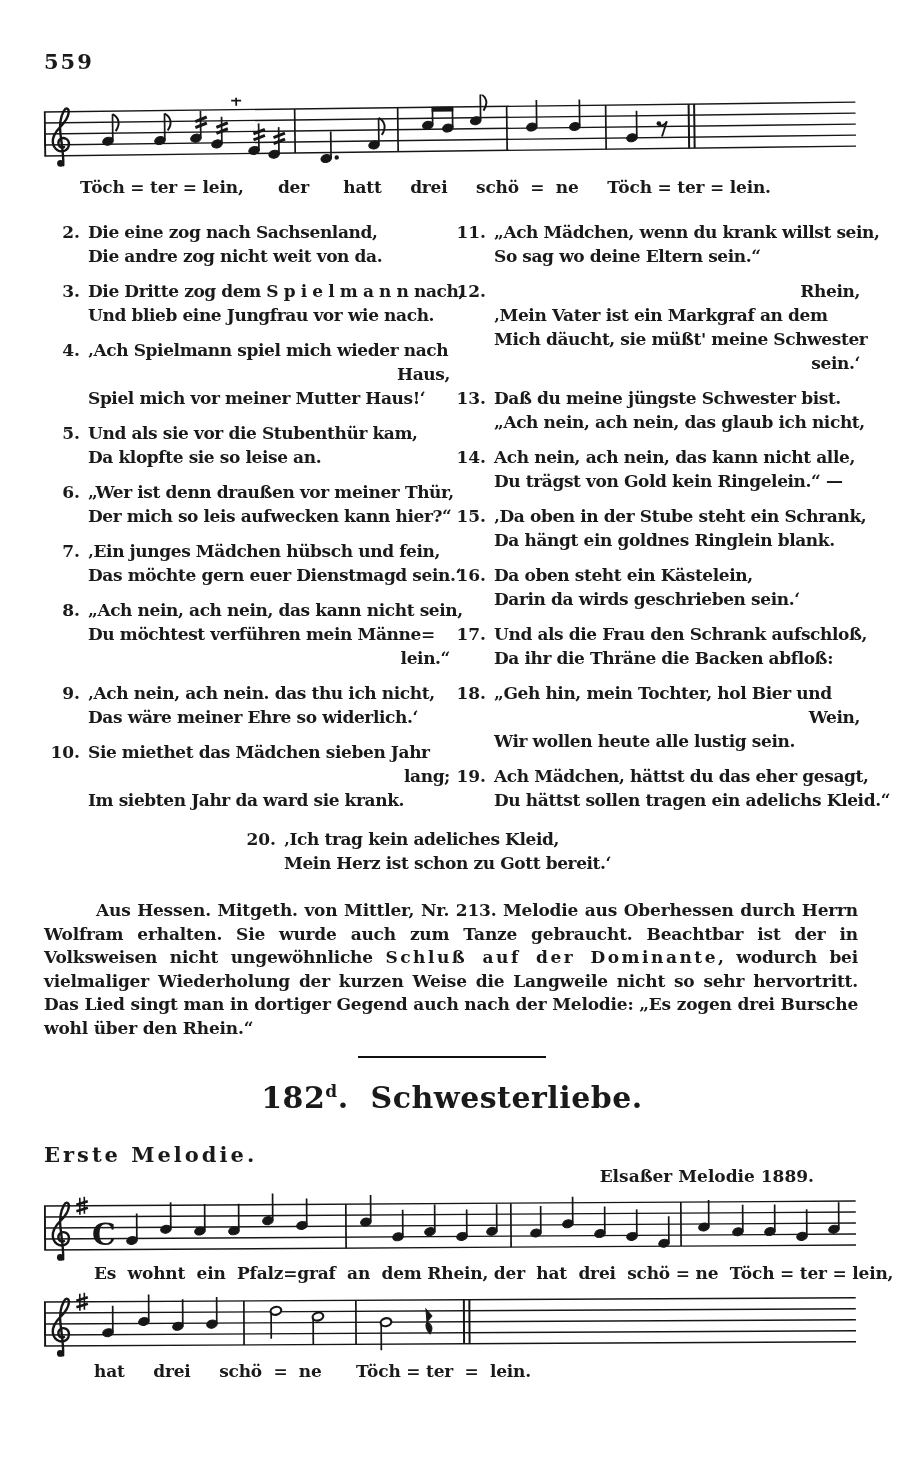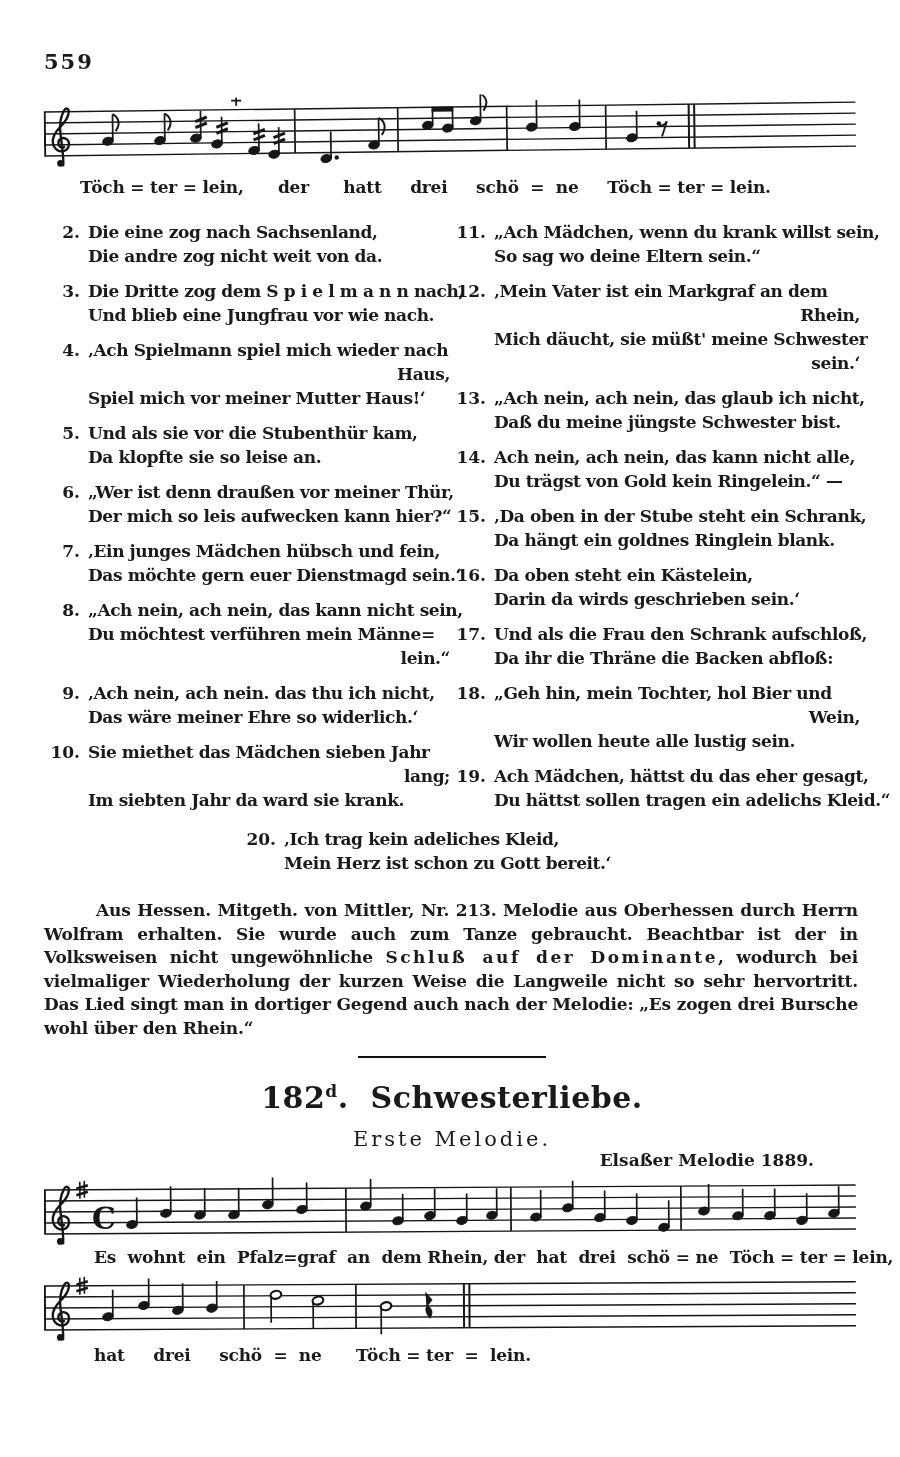--- a/index.html
+++ b/index.html
@@ -54,21 +54,21 @@
   .divider{
     width:188px;border:none;border-top:2.5px solid #111;
     margin:16px auto 0 auto;
   }
   .song-title{
     margin:14px 0 0 0;text-align:center;
     font-size:30px;font-weight:bold;line-height:38px;letter-spacing:0.5px;
   }
   .song-title sup{font-size:17px;}
   .song-subtitle{
-    margin-top:9px;text-align:center;font-size:21px;font-weight:normal;
+    margin-top:25px;text-align:left;font-size:21px;font-weight:bold;
     letter-spacing:3px;line-height:26px;
   }
   .song-attribution{
     text-align:right;padding-right:46px;font-size:17px;font-weight:bold;
     line-height:20px;margin-top:-2px;
   }
   .mid-music{margin-top:8px;}
   .bot-music{margin-top:6px;}
 </style>
 </head>
@@ -221,31 +221,31 @@
         <div class="verse">
           <div class="vnum">11.</div>
           <div class="vbody">
             <div class="vline">„Ach Mädchen, wenn du krank willst sein,</div>
             <div class="vline">So sag wo deine Eltern sein.“</div>
           </div>
         </div>
         <div class="verse">
           <div class="vnum">12.</div>
           <div class="vbody">
+            <div class="vline r">Rhein,</div>
             <div class="vline">‚Mein Vater ist ein Markgraf an dem</div>
-            <div class="vline r">Rhein,</div>
             <div class="vline">Mich däucht, sie müßt' meine Schwester</div>
             <div class="vline r">sein.‘</div>
           </div>
         </div>
         <div class="verse">
           <div class="vnum">13.</div>
           <div class="vbody">
+            <div class="vline">Daß du meine jüngste Schwester bist.</div>
             <div class="vline">„Ach nein, ach nein, das glaub ich nicht,</div>
-            <div class="vline">Daß du meine jüngste Schwester bist.</div>
           </div>
         </div>
         <div class="verse">
           <div class="vnum">14.</div>
           <div class="vbody">
             <div class="vline">Ach nein, ach nein, das kann nicht alle,</div>
             <div class="vline">Du trägst von Gold kein Ringelein.“ —</div>
           </div>
         </div>
         <div class="verse">

